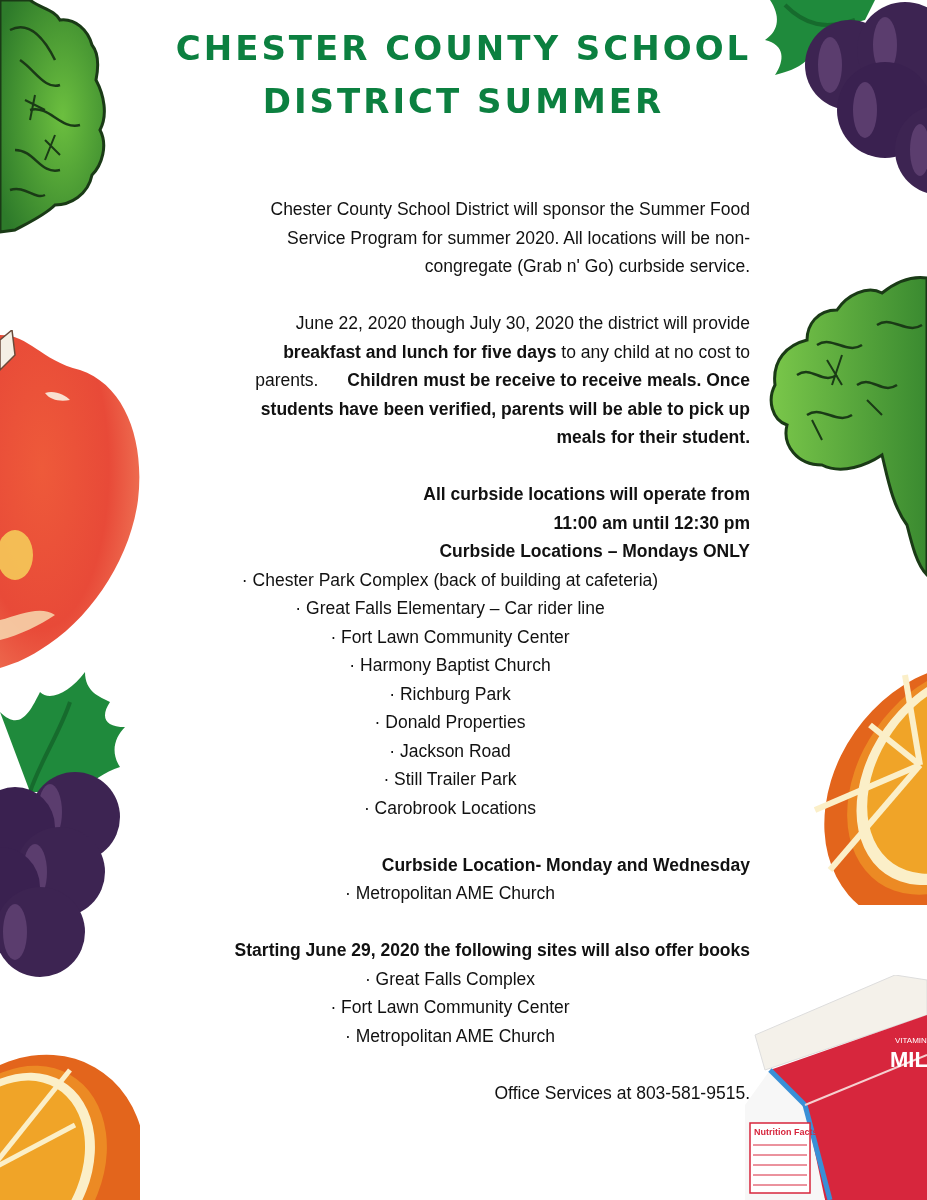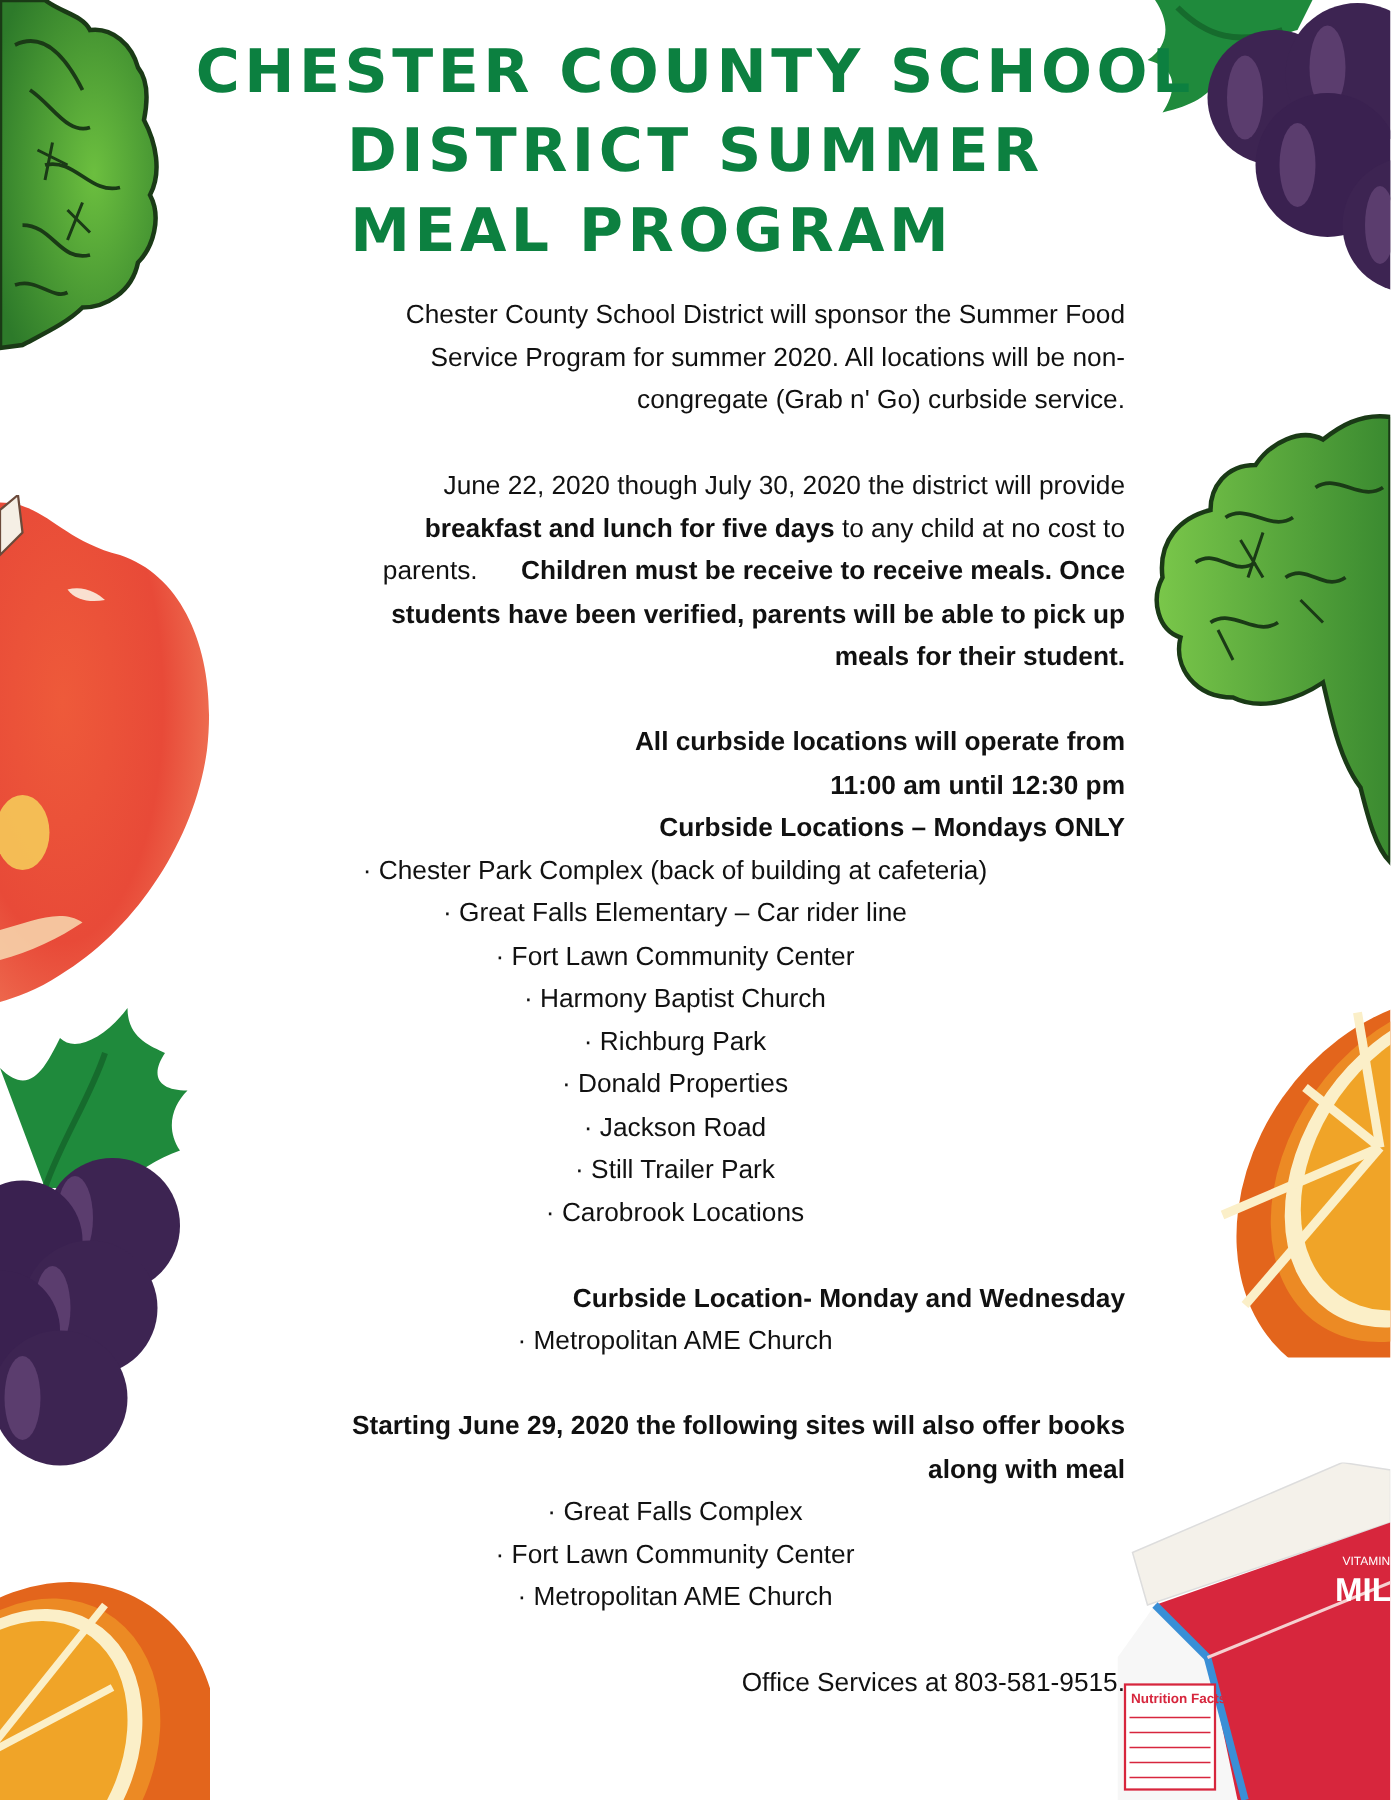--- a/index.html
+++ b/index.html
@@ -8,21 +8,21 @@
       background: #ffffff;
       font-family: "Liberation Sans", "DejaVu Sans", sans-serif;
       color: #111111;
     }
     .deco { position: absolute; }
     .title {
       position: absolute; left: 0; top: 22px; width: 927px;
       text-align: center;
       font-family: "DejaVu Sans", sans-serif;
       font-weight: bold; color: #0c8040;
-      font-size: 40px; line-height: 53px; letter-spacing: 3px;
+      font-size: 34px; line-height: 53px; letter-spacing: 3px;
     }
     .title .line { display: block; }
     .title .l3 { padding-right: 58px; }
     .content {
       position: absolute; left: 150px; top: 195px; width: 600px;
       text-align: center; font-size: 17.5px; line-height: 28.5px;
     }
     .content p { margin: 0; text-align: right; }
     .content .gap { height: 28.5px; }
     .b { font-weight: bold; margin-left: 24px; }
@@ -136,21 +136,20 @@
       <line x1="8" y1="200" x2="62" y2="200"></line>
       <line x1="8" y1="210" x2="62" y2="210"></line>
     </g>
   <text x="150" y="68" font-family="Liberation Sans, sans-serif" font-size="8" fill="#fff">VITAMIN D</text>
   <text x="145" y="92" font-family="Liberation Sans, sans-serif" font-size="22" font-weight="bold" fill="#fff">MILK</text>
 </svg>
 
 <div class="title">
   <span class="line">CHESTER COUNTY SCHOOL</span>
   <span class="line">DISTRICT SUMMER</span>
-  <span class="line l3">MEAL PROGRAM</span>
 </div>
 
 <div class="content">
   <p>
     <span class="loc">Chester County School District will sponsor the Summer Food</span>
     <span class="loc">Service Program for summer 2020. All locations will be non-</span>
     <span class="loc">congregate (Grab n' Go) curbside service.</span>
   </p>
   <div class="gap"></div>
   <p>
@@ -178,21 +177,20 @@
     <span class="loc">· Carobrook Locations</span>
   </div>
   <div class="gap"></div>
   <p class="b">Curbside Location- Monday and Wednesday</p>
   <div>
     <span class="loc">· Metropolitan AME Church</span>
   </div>
   <div class="gap"></div>
   <p class="b">
     <span class="loc">Starting June 29, 2020 the following sites will also offer books</span>
-    <span class="loc">along with meal</span>
   </p>
   <div>
     <span class="loc">· Great Falls Complex</span>
     <span class="loc">· Fort Lawn Community Center</span>
     <span class="loc">· Metropolitan AME Church</span>
   </div>
   <div class="gap"></div>
   <p>
     <span class="loc">Office Services at 803-581-9515.</span>
   </p>

